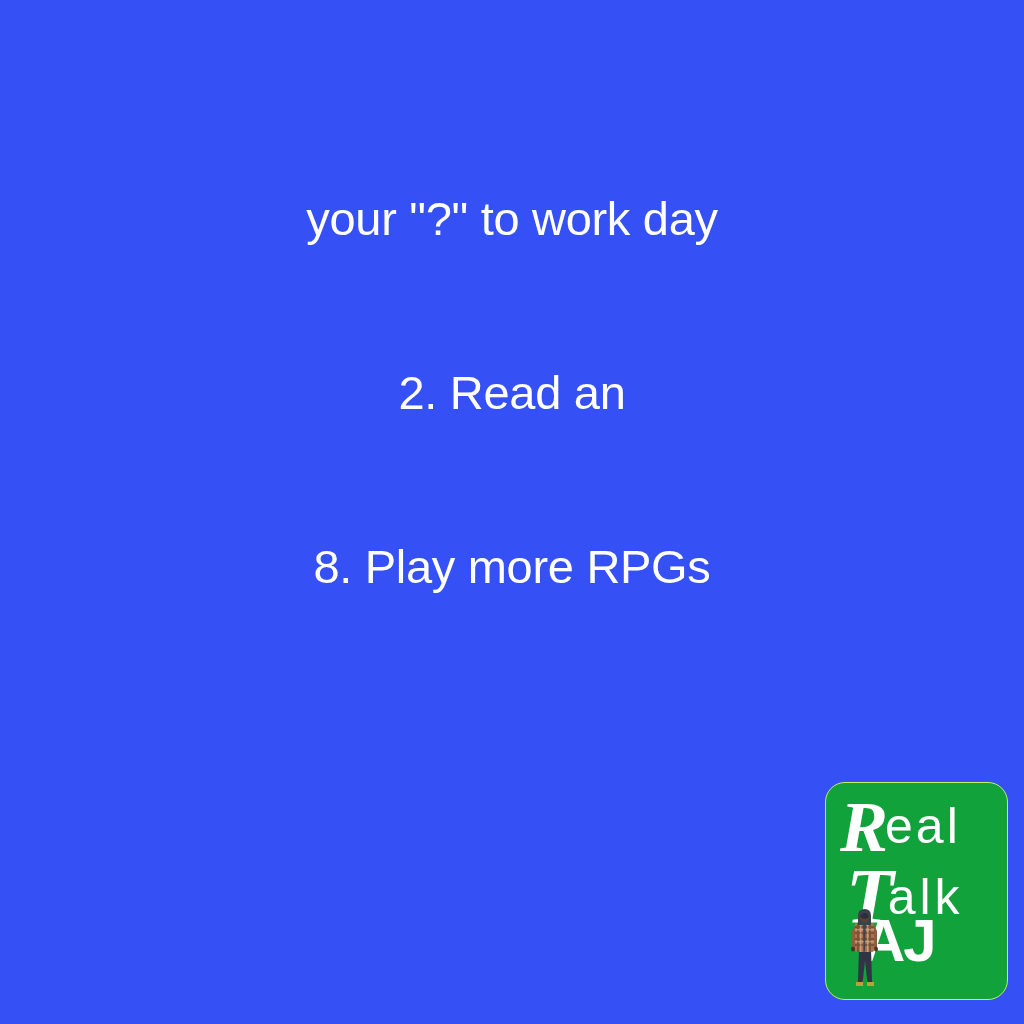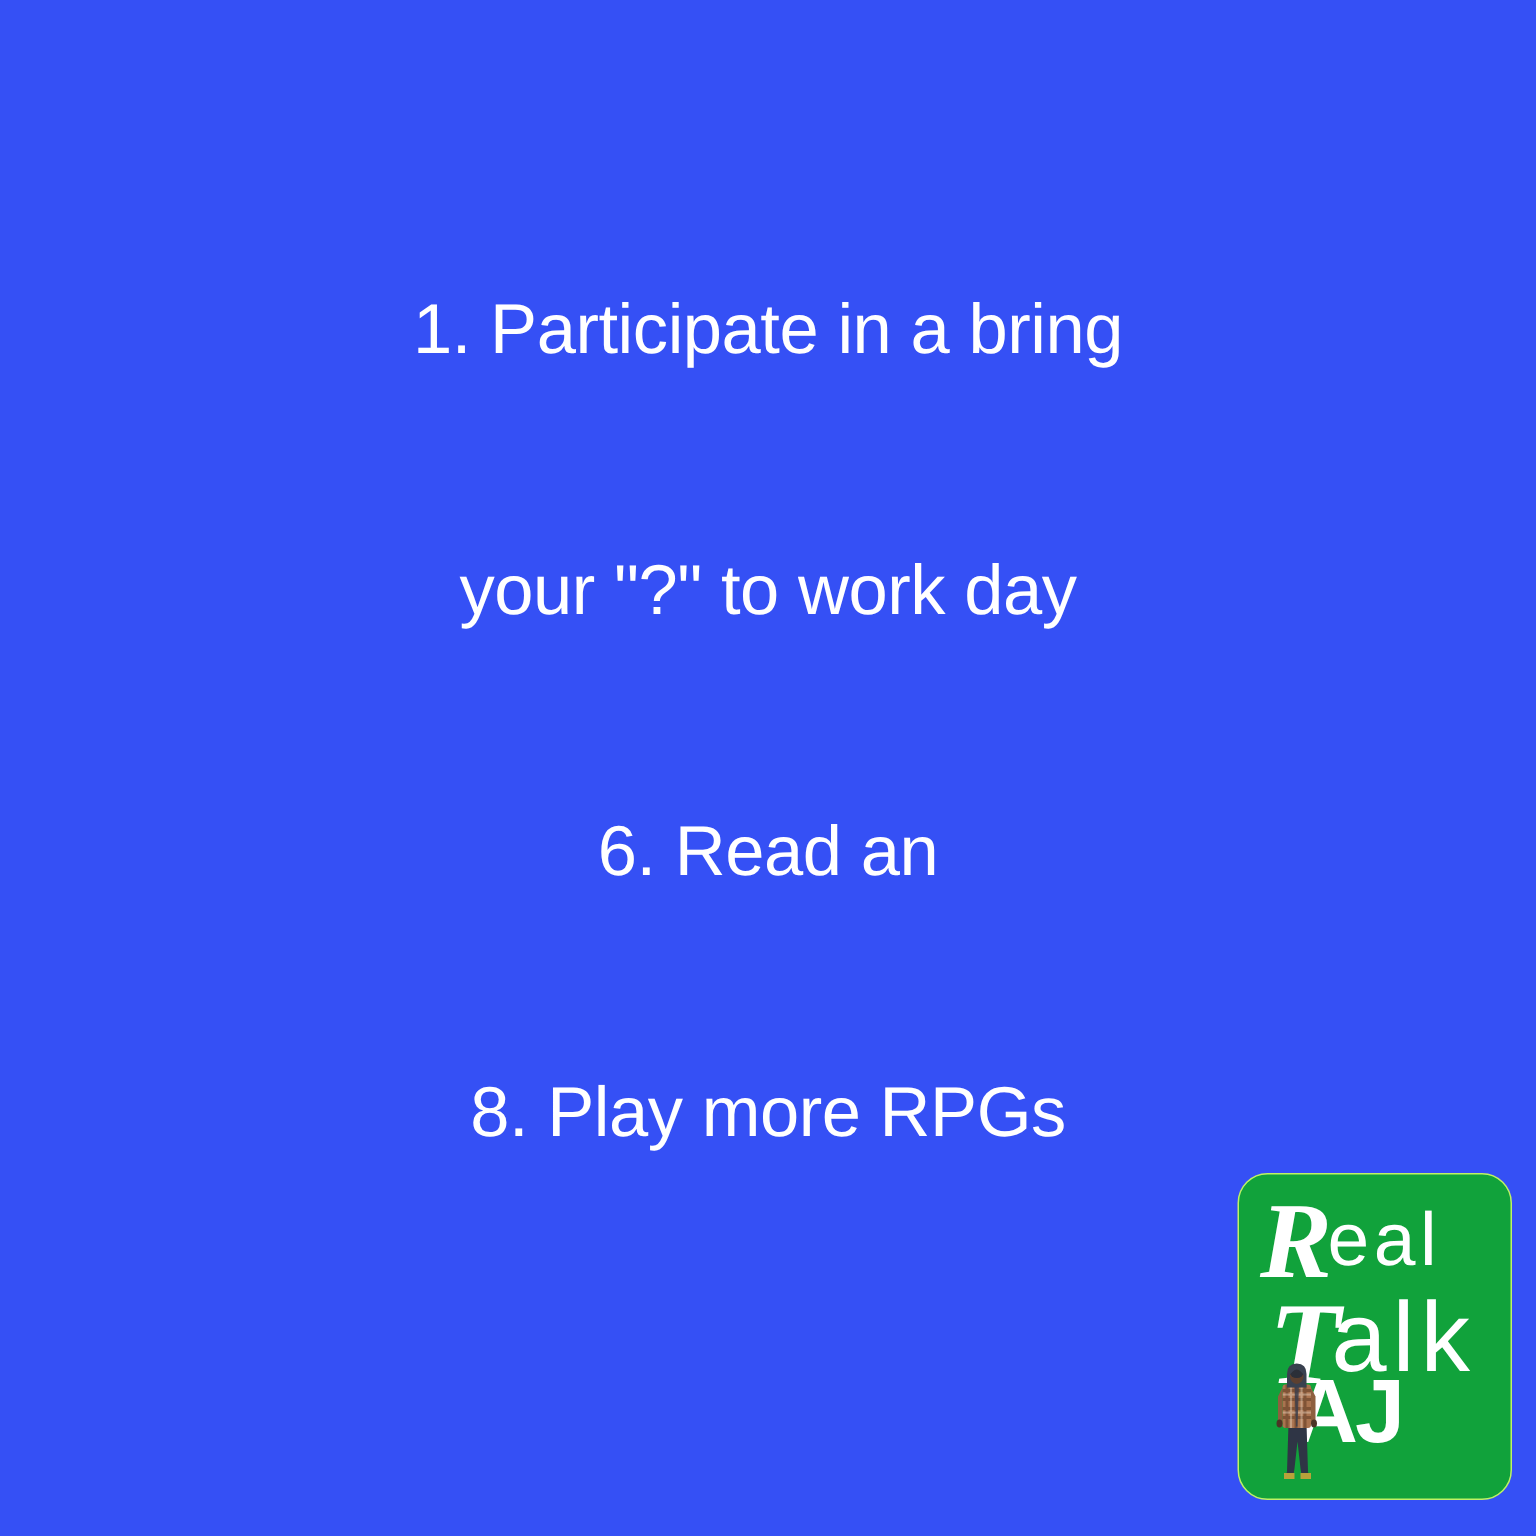--- a/index.html
+++ b/index.html
@@ -89,21 +89,21 @@
     font-family: "Liberation Serif", serif;
     font-weight: 700;
     font-style: italic;
     font-size: 78px;
     letter-spacing: -6px;
     vertical-align: -4px;
   }
   #logo-talk-rest {
     font-family: "Liberation Sans", sans-serif;
     font-weight: 400;
-    font-size: 66px;
+    font-size: 50px;
     letter-spacing: 4px;
     vertical-align: 4px;
   }
   #logo-aj-text {
     font-family: "Liberation Sans", sans-serif;
     font-weight: 700;
     font-size: 60px;
     letter-spacing: -2px;
   }
 
@@ -116,23 +116,22 @@
     height: 82px;
     z-index: 5;
   }
 </style>
 </head>
 <body>
 
 <div id="canvas">
 
   <div id="list-text">
-    <span class="list-line">1. Participate in a bring</span>
     <span class="list-line">your "?" to work day</span>
-    <span class="list-line">6. Read an</span>
+    <span class="list-line">2. Read an</span>
     <span class="list-line">8. Play more RPGs</span>
     
     
     
     
     
     
     
     
     

